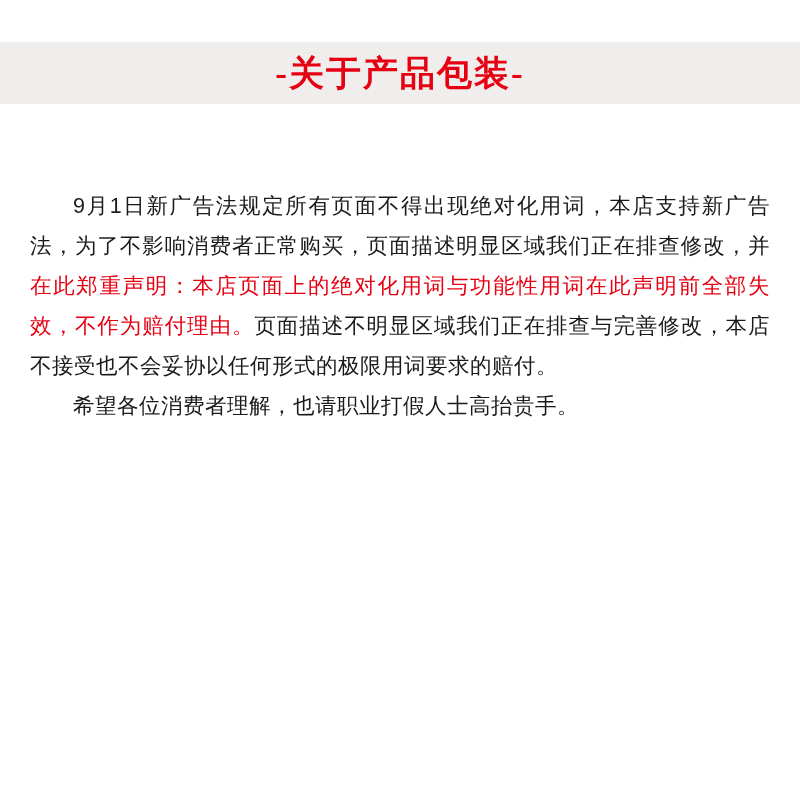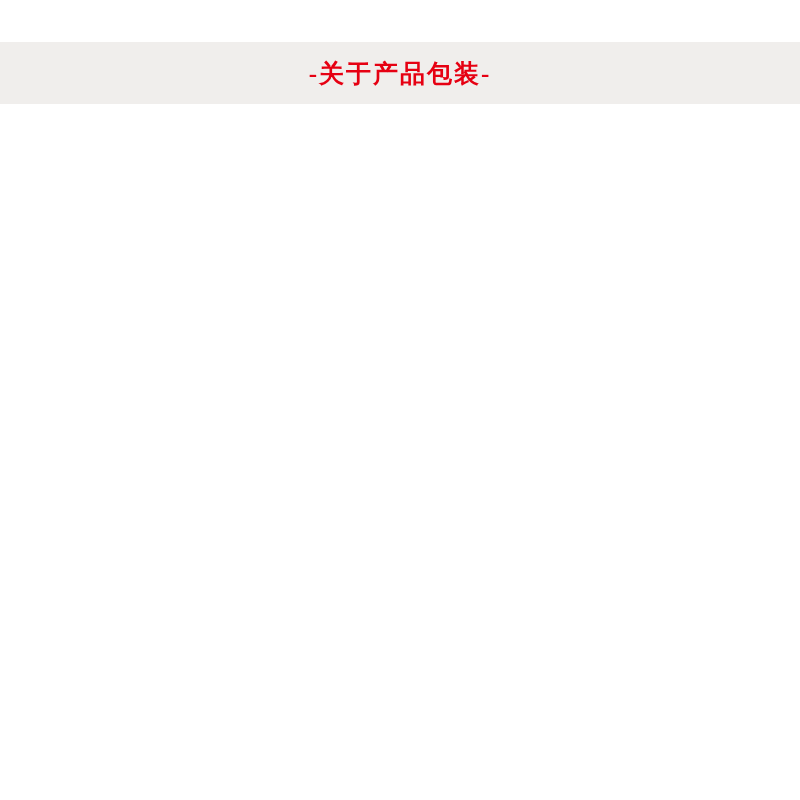--- a/index.html
+++ b/index.html
@@ -31,21 +31,21 @@
     background: #f0eeec;
     height: 62px;
     display: flex;
     align-items: center;
     justify-content: center;
     box-sizing: border-box;
   }
   .banner-title {
     color: #e60012;
     font-weight: bold;
-    font-size: 25px;
+    font-size: 35px;
     letter-spacing: 2px;
     font-family: "Liberation Serif", "DejaVu Serif", serif;
     white-space: nowrap;
   }
   .body-text {
     font-size: 21.5px;
     line-height: 40px;
     color: #1a1a1a;
     text-align: justify;
     text-justify: inter-ideograph;
@@ -80,16 +80,22 @@
 
 <div class="page">
 
   <div class="section" id="sec1">
     <div class="banner">
       <div class="banner-title">-关于产品包装-</div>
     </div>
   </div>
 
   <div class="section" id="sec2">
+    <div class="body-text" id="sec2-body">
+      <p class="para">
+        <span>9月1日新广告法规定所有页面不得出现绝对化用词，本店支持新广告法，为了不影响消费者正常购买，页面描述明显区域我们正在排查修改，并</span><span class="red">在此郑重声明：本店页面上的绝对化用词与功能性用词在此声明前全部失效，不作为赔付理由。</span><span>页面描述不明显区域我们正在排查与完善修改，本店不接受也不会妥协以任何形式的极限用词要求的赔付。</span>
+      </p>
+      <p class="para">希望各位消费者理解，也请职业打假人士高抬贵手。</p>
+    </div>
     <div class="spacer-bottom"></div>
   </div>
 
 </div>
 
 </body></html>

